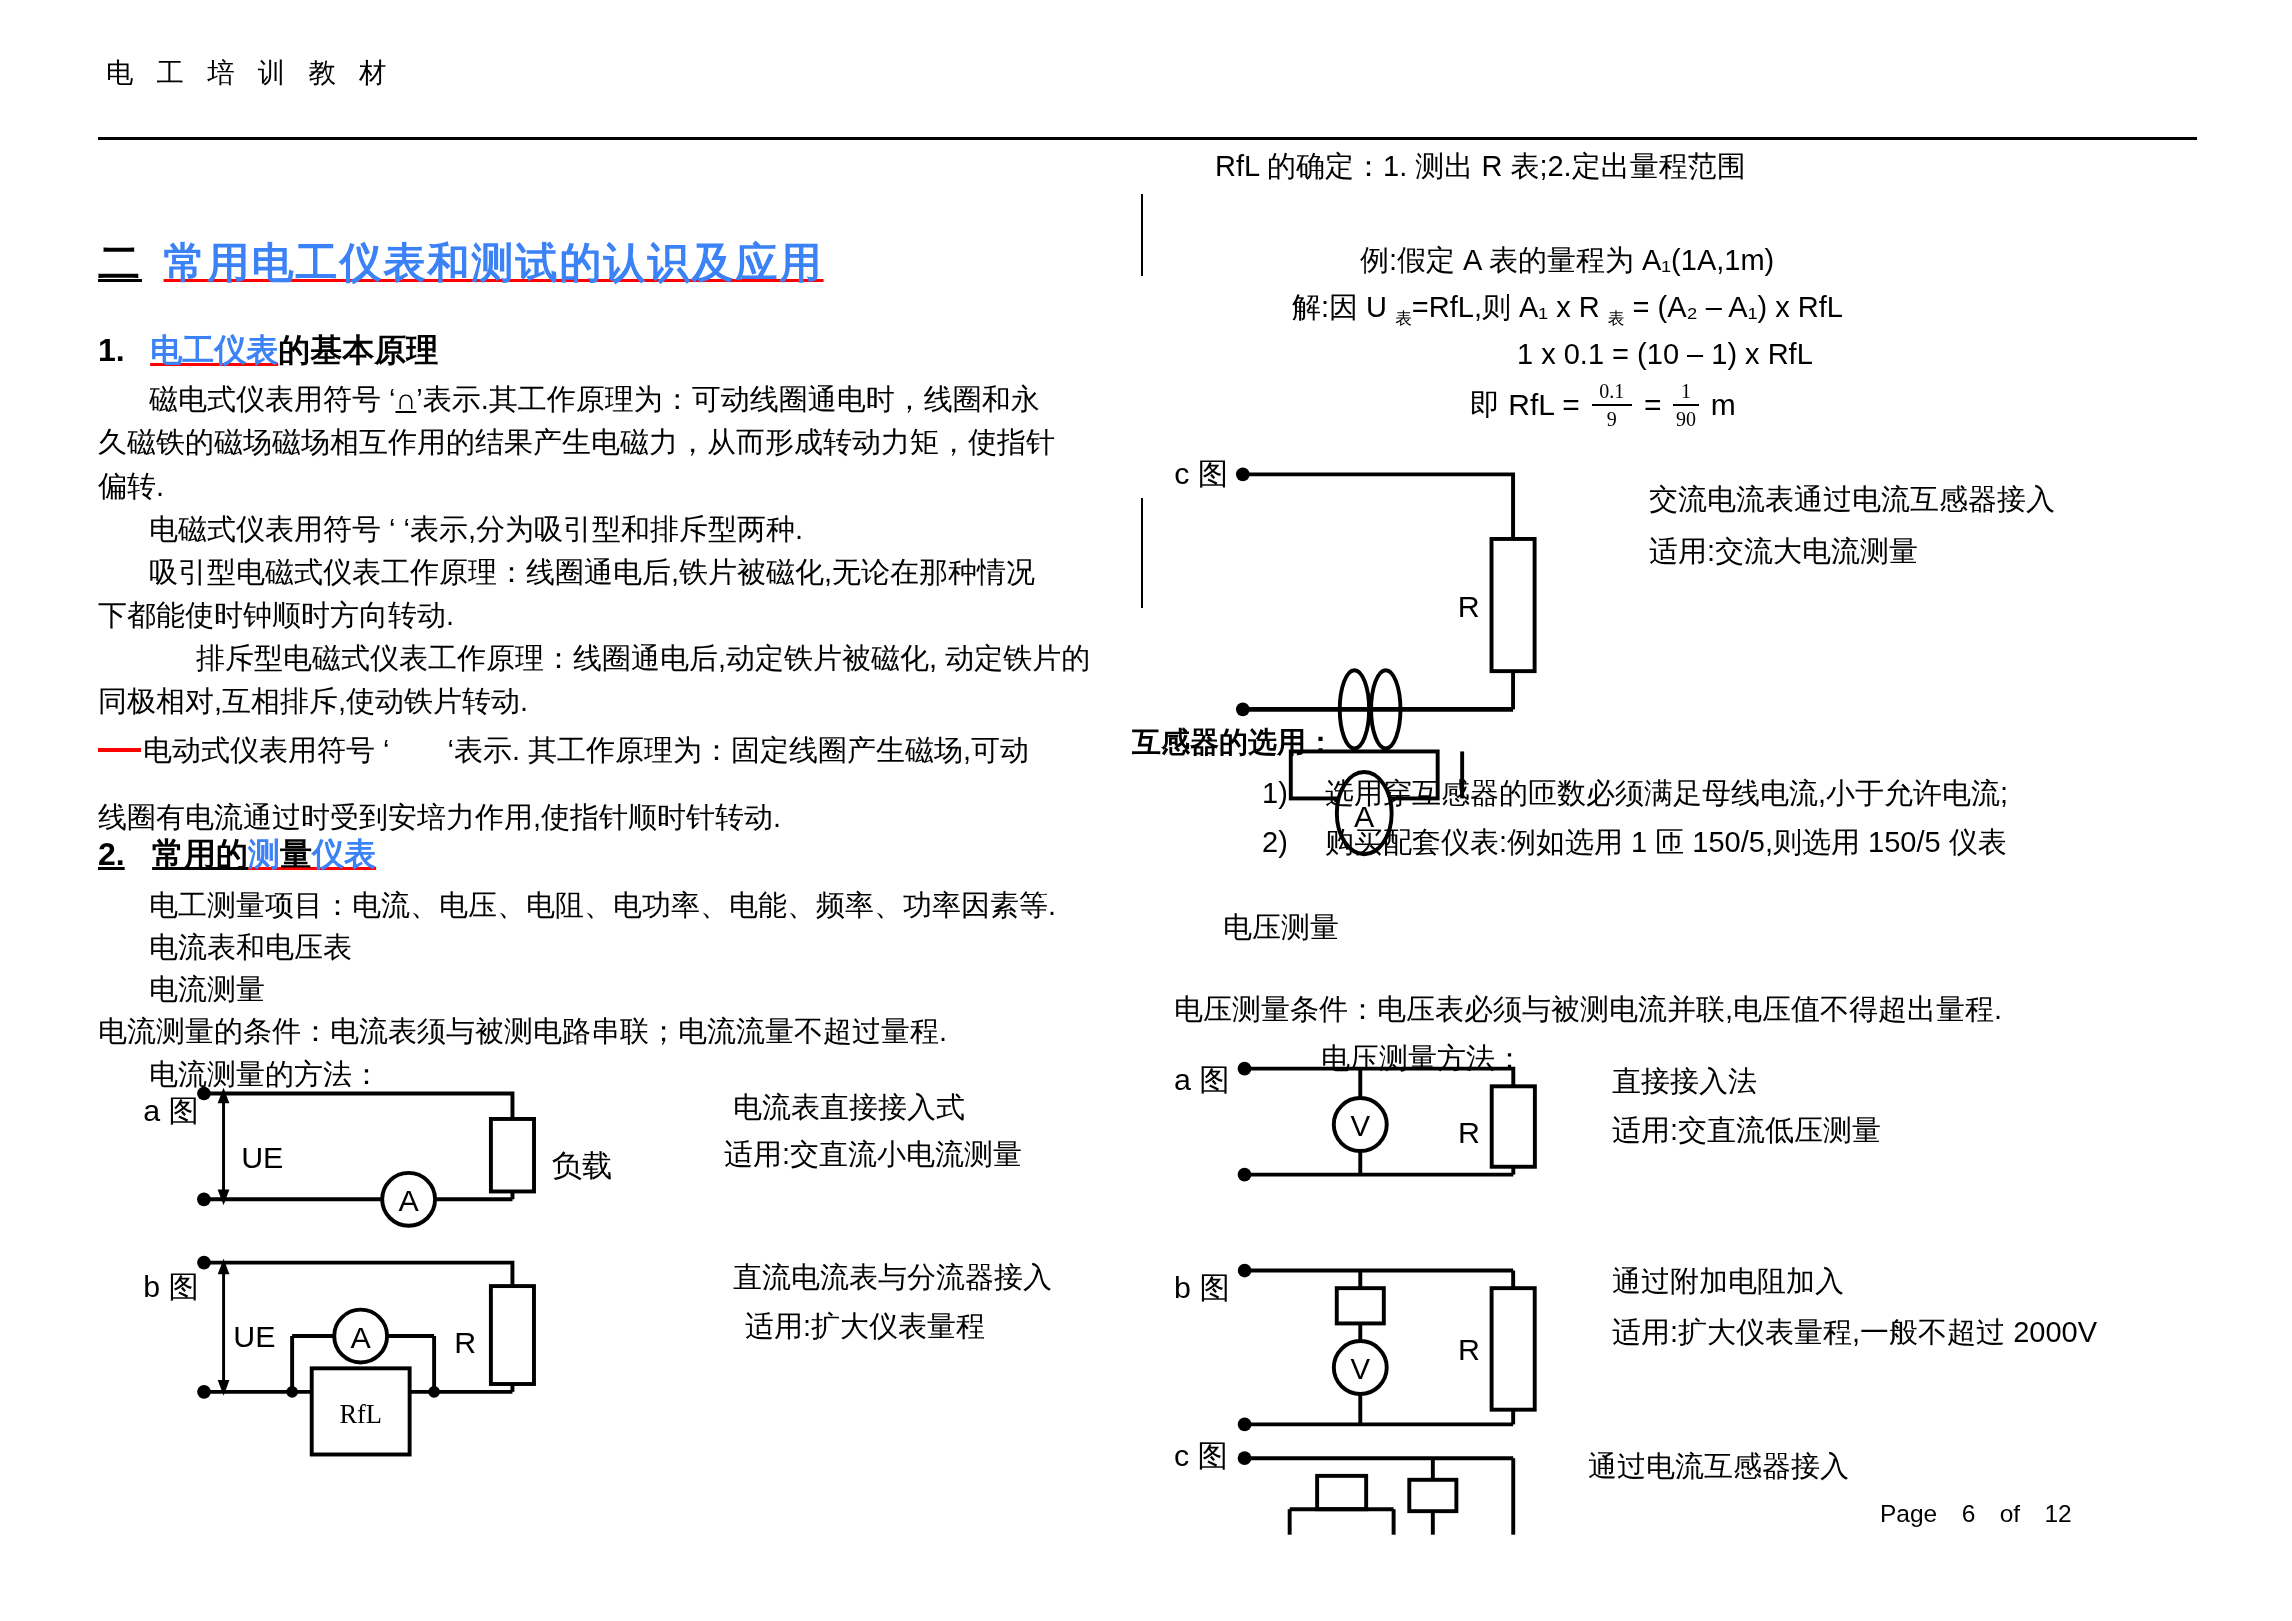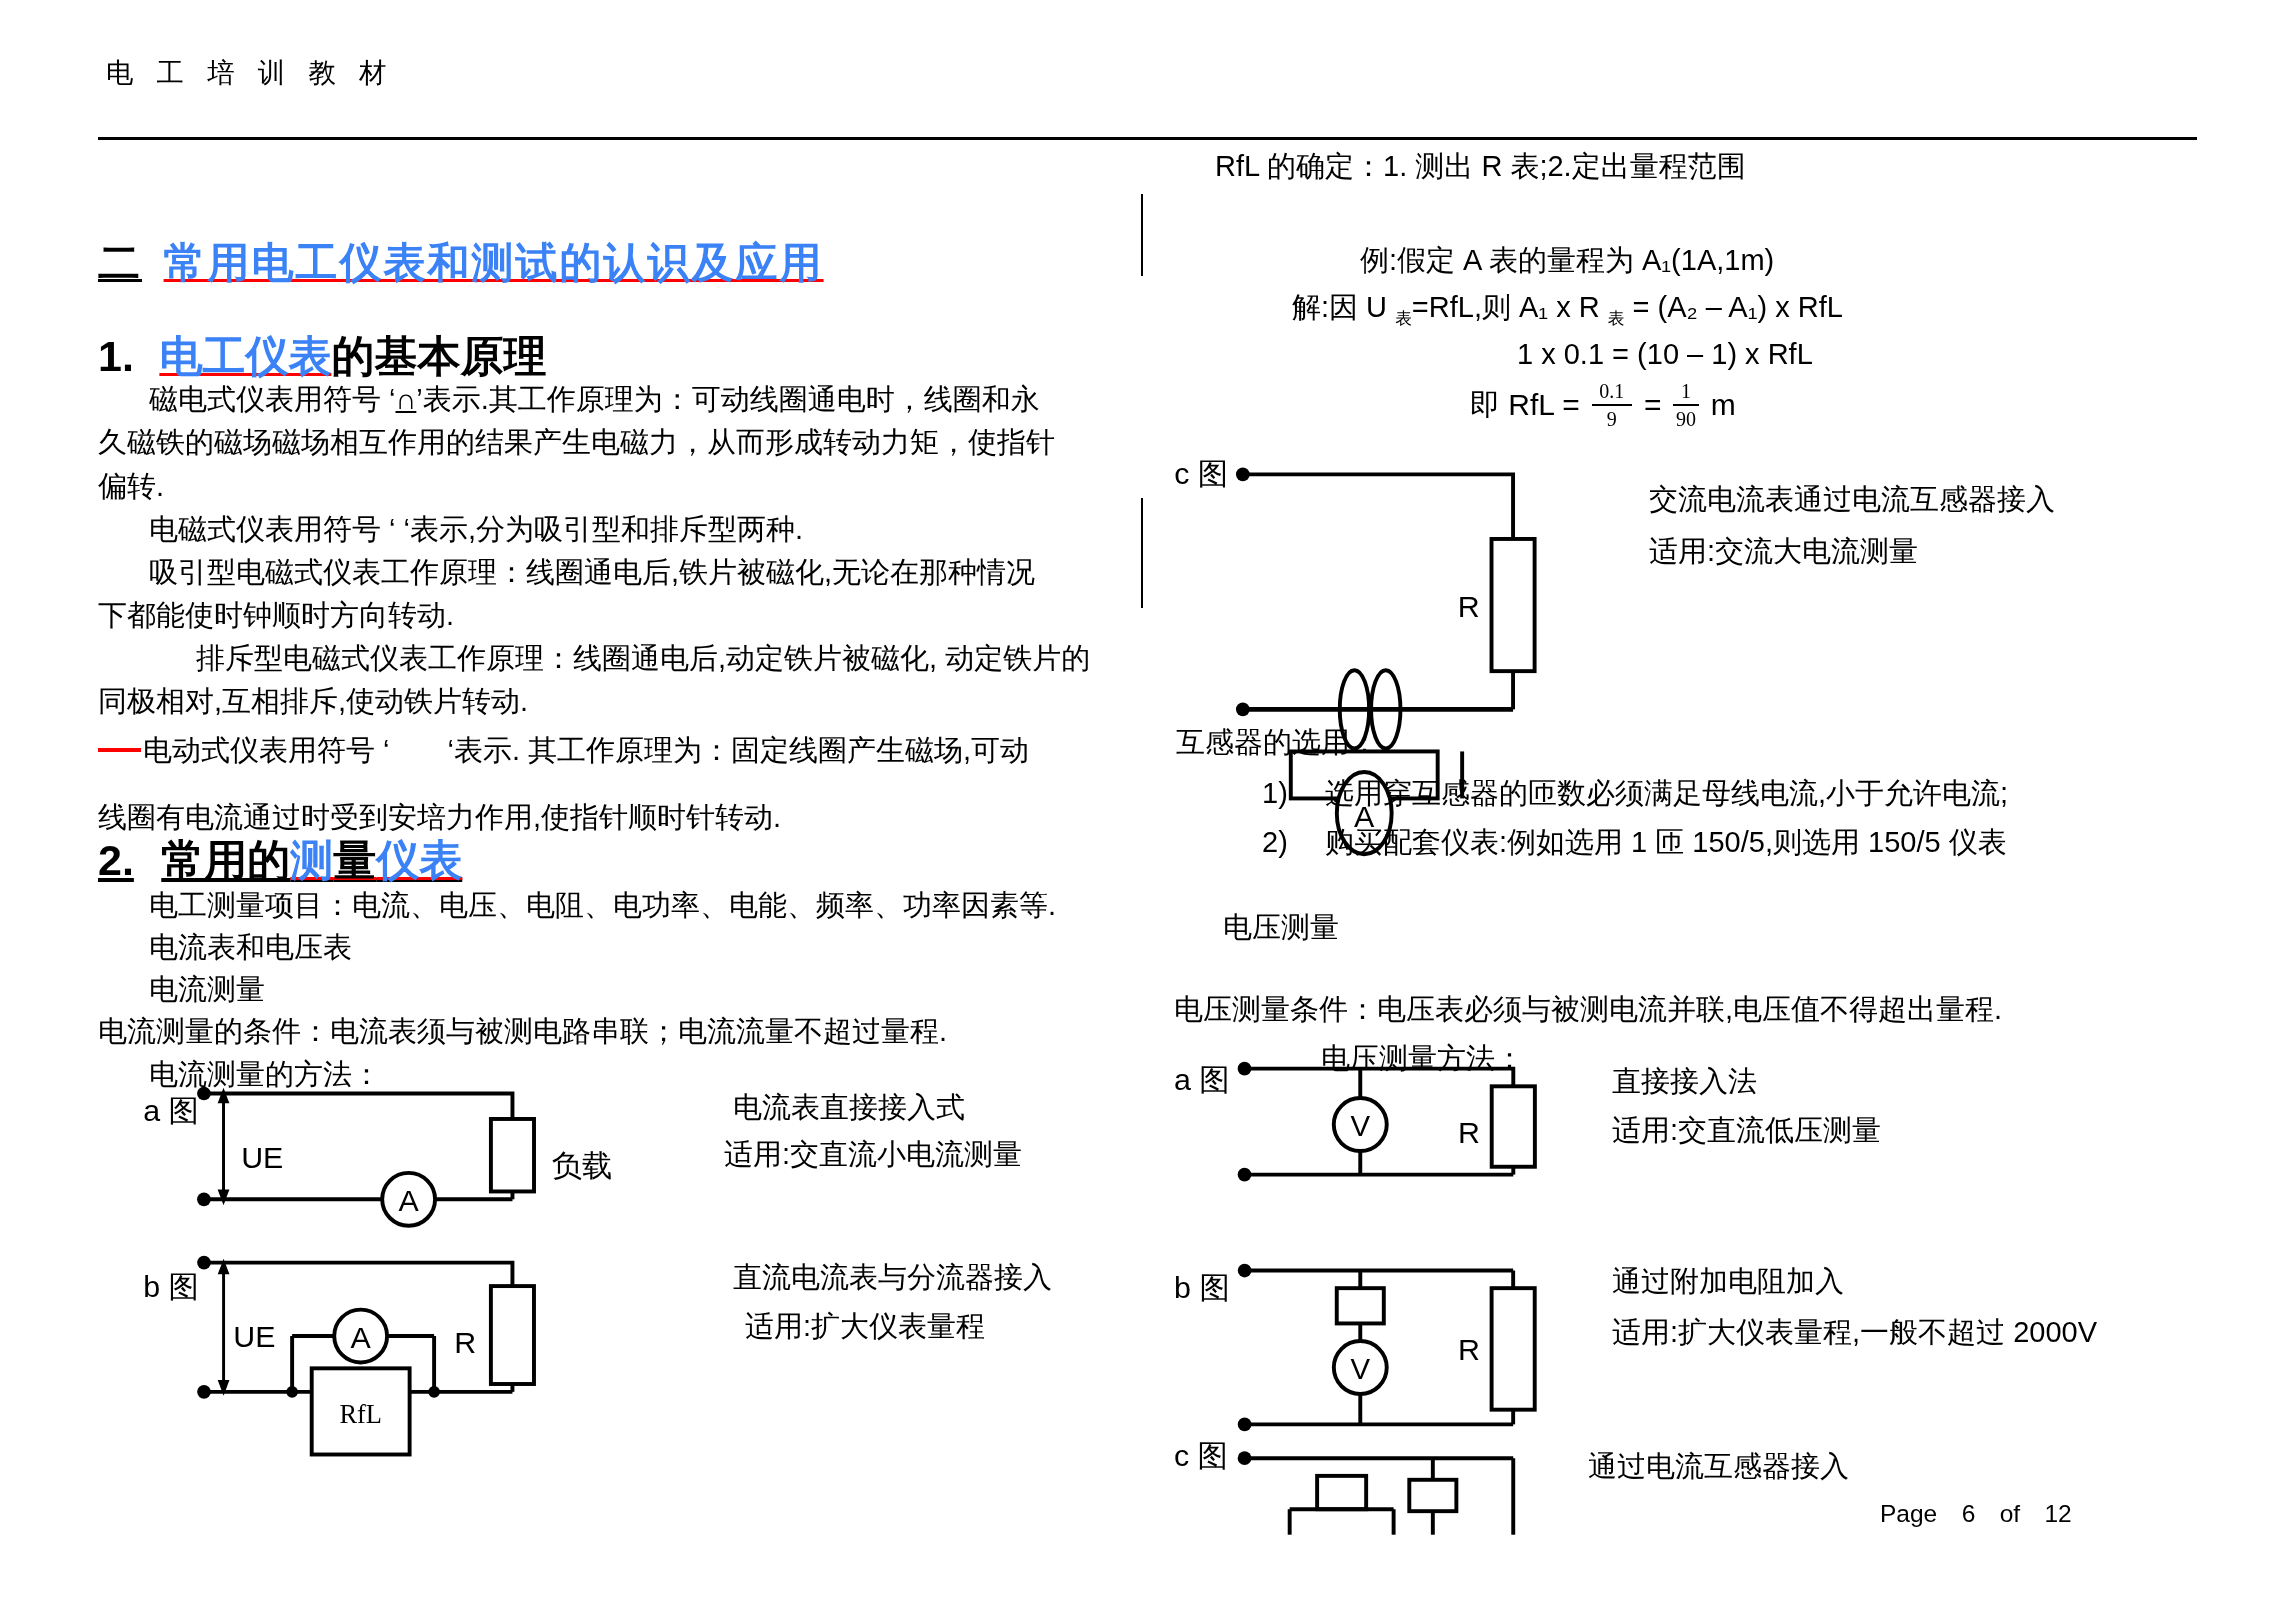--- a/index.html
+++ b/index.html
@@ -6,21 +6,21 @@
   .page{position:relative;width:2293px;height:1621px;background:#ffffff;
         font-family:"Liberation Sans",sans-serif;color:#000;overflow:hidden;}
   .t{position:absolute;white-space:nowrap;font-size:29px;line-height:1.2;}
   .ru{color:#3b82f6;text-decoration:underline;text-decoration-color:#ff0000;text-decoration-thickness:2.9px;}
   .bru{color:#000;text-decoration:underline;text-decoration-color:#ff0000;text-decoration-thickness:2.9px;}
   .bu{color:#000;text-decoration:underline;text-decoration-thickness:2.9px;}
   .usym{text-decoration:underline;}
   .hline{position:absolute;background:#000;}
   .vline{position:absolute;background:#000;}
   .title{font-size:42px;font-weight:bold;letter-spacing:2px;}
-  .h{font-size:43px;font-weight:bold;}
+  .h{font-size:32px;font-weight:bold;}
   .dash{display:inline-block;width:43px;height:3.9px;background:#ff0000;vertical-align:7.8px;margin-right:2px;}
   .sub{font-size:16.7px;vertical-align:-6.9px;}
   .fracline{position:absolute;display:flex;align-items:center;gap:11.8px;font-size:30px;}
   .frac{display:inline-block;text-align:center;font-family:Liberation Serif, serif;font-size:20px;line-height:1.1;}
   .frac .num{display:block;border-bottom:2.9px solid #000;padding:0 7.8px 2px 7.8px;}
   .frac .den{display:block;padding-top:2px;}
   svg{position:absolute;overflow:visible;}
   svg text{font-family:"Liberation Sans",sans-serif;fill:#000;}
   .serifLbl{font-family:"Liberation Serif",serif;}
   .footer{position:absolute;font-size:24.5px;word-spacing:17.6px;}
@@ -148,21 +148,21 @@
     <ellipse cx="190" cy="272" rx="15" ry="40" fill="none" stroke="#000" stroke-width="4"></ellipse>
     <ellipse cx="222" cy="272" rx="15" ry="40" fill="none" stroke="#000" stroke-width="4"></ellipse>
     <rect x="125" y="315" width="150" height="48" fill="none" stroke="#000" stroke-width="4"></rect>
     <line x1="300" y1="315" x2="300" y2="363" stroke="#000" stroke-width="4"></line>
     <ellipse cx="200" cy="378" rx="28" ry="42" fill="#fff" stroke="#000" stroke-width="4"></ellipse>
     <text x="200" y="392" font-size="31" text-anchor="middle">A</text>
   </svg>
   <div class="t" style="left:1649px;top:482px;">交流电流表通过电流互感器接入</div>
   <div class="t" style="left:1649px;top:534px;">适用:交流大电流测量</div>
 
-  <div class="t" style="left:1176px;top:725px;">互感器的选用：</div>
+  <div class="t" style="left:1132px;top:725px;font-weight:bold;">互感器的选用：</div>
   <div class="t" style="left:1262px;top:776px;">1)</div>
   <div class="t" style="left:1325px;top:776px;">选用穿互感器的匝数必须满足母线电流,小于允许电流;</div>
   <div class="t" style="left:1262px;top:825px;">2)</div>
   <div class="t" style="left:1325px;top:825px;">购买配套仪表:例如选用 1 匝 150/5,则选用 150/5 仪表</div>
 
   <div class="t" style="left:1223px;top:910px;">电压测量</div>
   <div class="t" style="left:1174px;top:984px;margin-top:8px;">电压测量条件：电压表必须与被测电流并联,电压值不得超出量程.</div>
   <div class="t" style="left:1321px;top:1041px;">电压测量方法：</div>
 
   <svg style="left:1168px;top:1047px;" width="412" height="162" viewBox="0 0 420 165">

